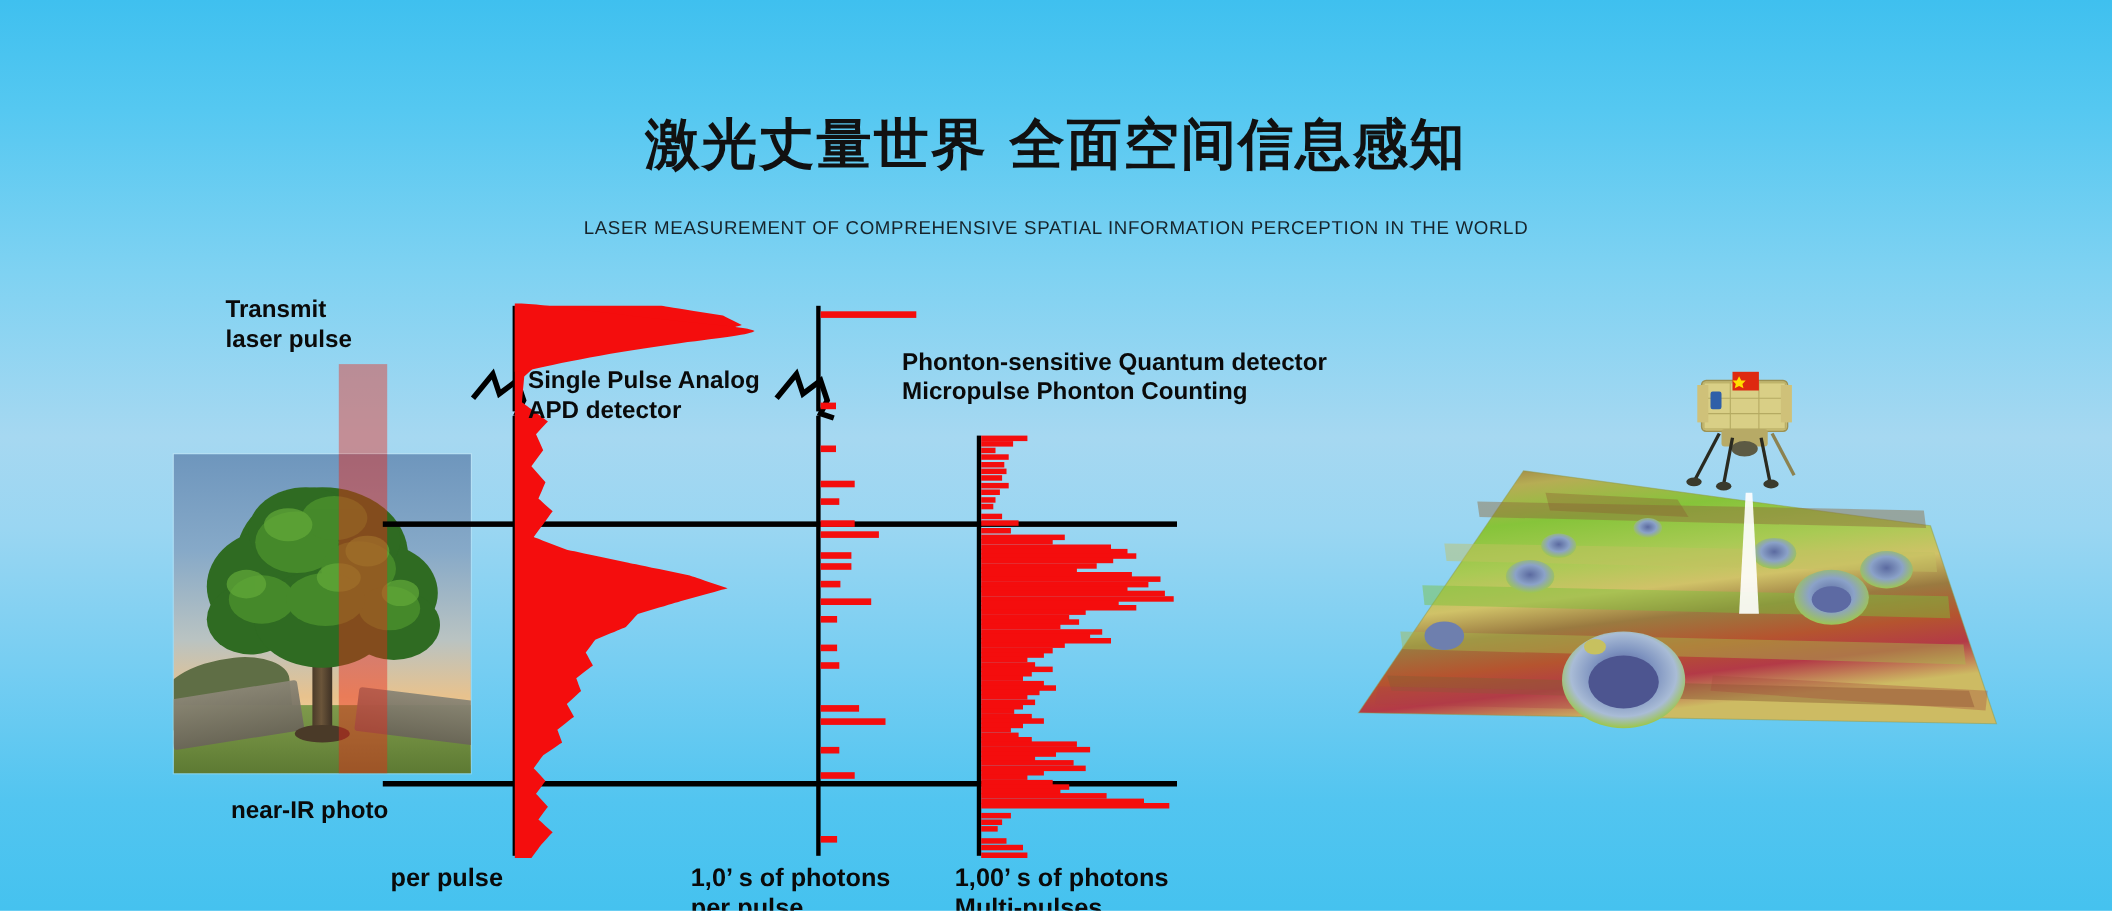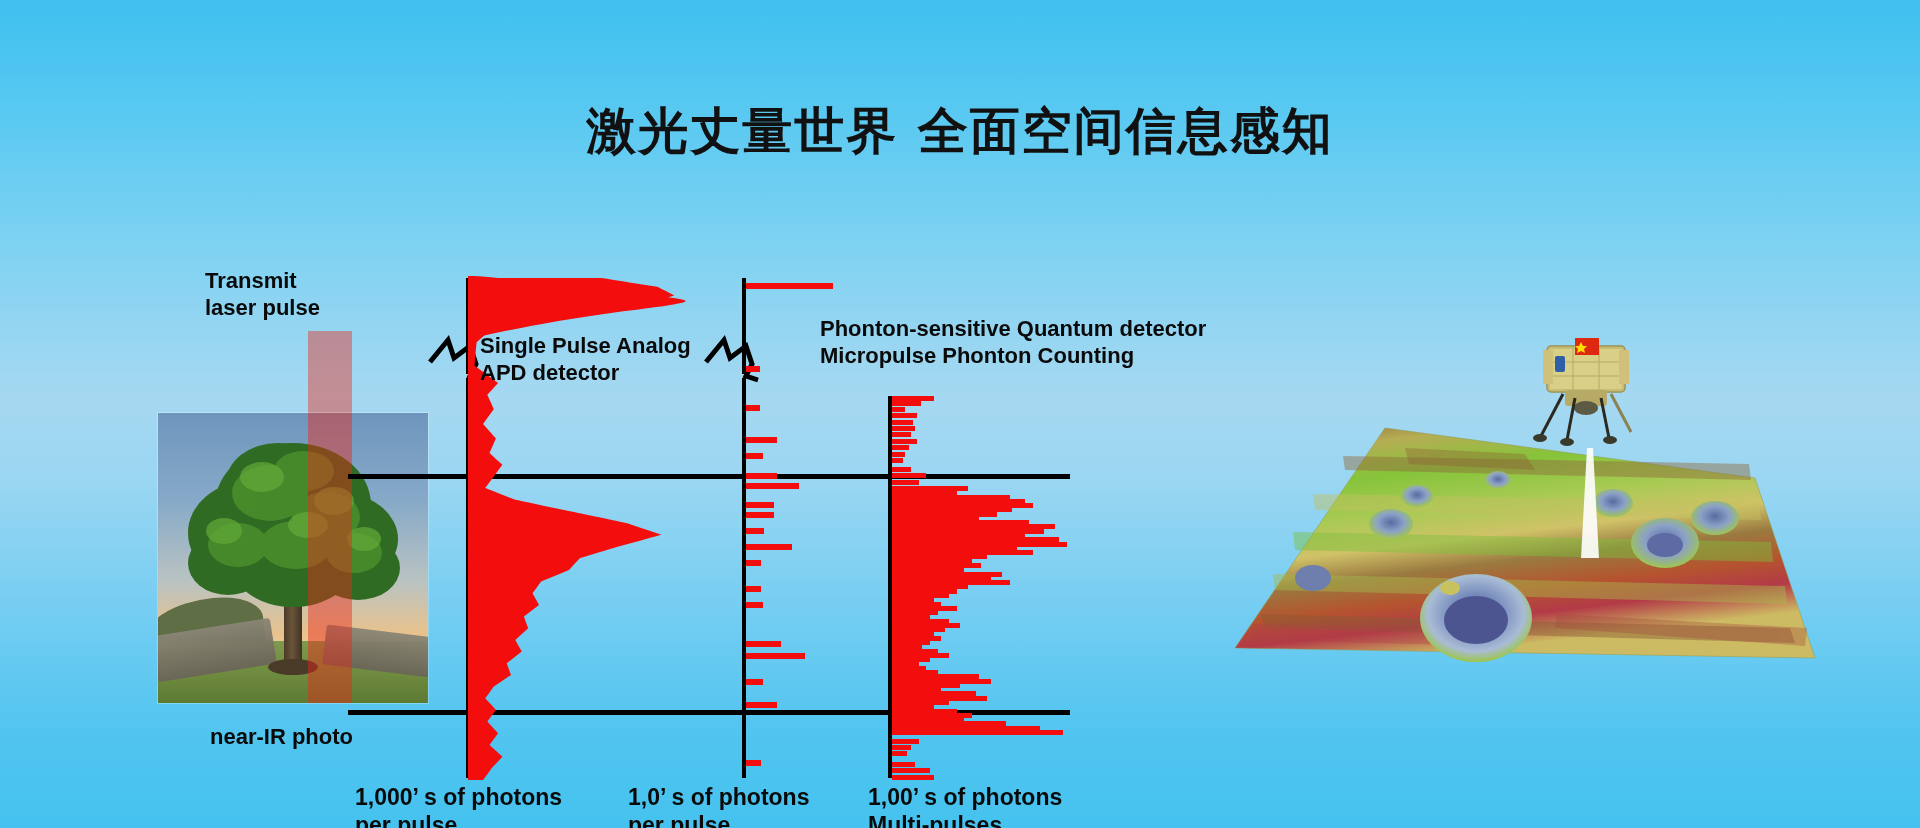--- a/index.html
+++ b/index.html
@@ -73,20 +73,21 @@
   
   .terrain-wrap{position:absolute;left:1195px;top:280px;width:700px;height:470px;}
   .lander{position:absolute;left:320px;top:12px;width:130px;height:120px;}
 </style>
 </head>
 <body>
 
 <div id="stage">
 
   <div class="hdr-title">激光丈量世界 全面空间信息感知</div>
+  <div class="hdr-sub">LASER MEASUREMENT OF COMPREHENSIVE SPATIAL INFORMATION PERCEPTION IN THE WORLD</div>
 
   <div class="lbl" style="left:205px;top:220px;width:160px;font-size:22px;">
     <div>Transmit</div>
     <div>laser pulse</div>
   </div>
 
   <div class="beam-top"></div>
 
   <div class="photo">
     <div class="hillL"></div>
@@ -256,21 +257,20 @@
       <div class="bar" style="left: 0px; top: 372.4px; width: 38px; height: 5px;"></div>
       <div class="bar" style="left: 0px; top: 378.9px; width: 41.8px; height: 5px;"></div>
     </div>
 
   <div class="lbl" style="left:820px;top:268px;width:420px;font-size:22px;">
     <div>Phonton-sensitive Quantum detector</div>
     <div>Micropulse Phonton Counting</div>
   </div>
 
   <div class="lbl" style="left:355px;top:735px;width:250px;font-size:23px;">
-    <div>1,000’ s of photons</div>
     <div>per pulse</div>
   </div>
   <div class="lbl" style="left:628px;top:735px;width:220px;font-size:23px;">
     <div>1,0’ s of photons</div>
     <div>per pulse</div>
   </div>
   <div class="lbl" style="left:868px;top:735px;width:230px;font-size:23px;">
     <div>1,00’ s of photons</div>
     <div>Multi-pulses</div>
   </div>

